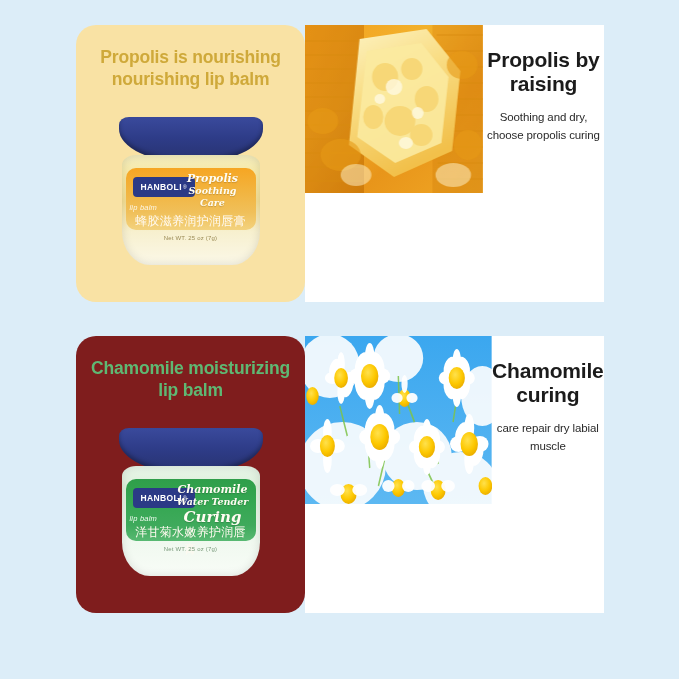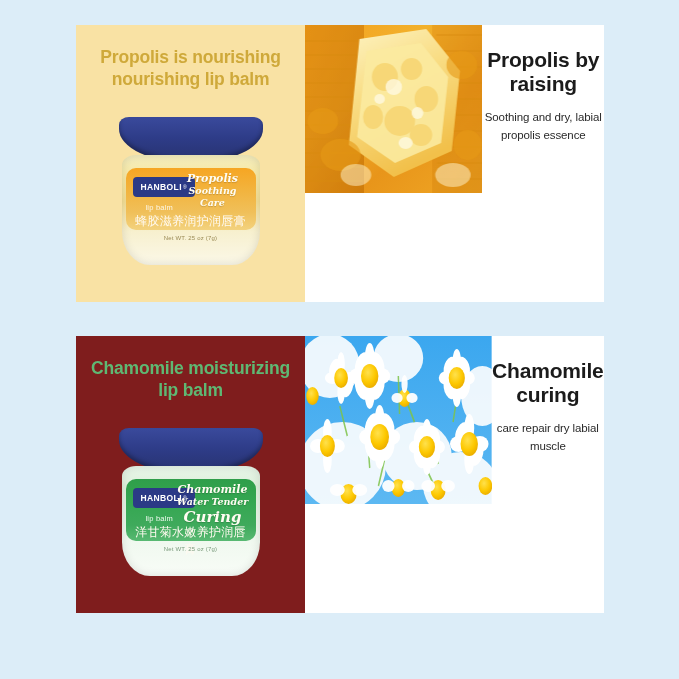--- a/index.html
+++ b/index.html
@@ -39,20 +39,21 @@
     width: 528px;
     height: 277px;
   }
 
   
   .panel {
     width: 229px;
     height: 100%;
     position: relative;
     flex: 0 0 229px;
+    border-radius: 20px;
   }
   .panel.yellow { background: #f9e2a4; }
   .panel.green  { background: #7f1d1d; }
 
   .panel-title {
     position: absolute;
     top: 21px;
     left: 0;
     right: 0;
     text-align: center;
@@ -169,25 +170,26 @@
     font-weight: bold;
     line-height: 1.22;
     text-shadow: 0 1px 1px rgba(0,0,0,.18);
   }
   .script-lines .s1 { font-size: 11px; display: block; }
   .script-lines .s2 { font-size: 9.5px; display: block; }
   .script-lines .s3 { font-size: 15px; display: block; }
 
   .sub-en {
     position: absolute;
-    left: 20px;
+    left: 4px;
     top: 35px;
     font-size: 7.5px;
     color: #fdf6e3;
     letter-spacing: .2px;
+    font-style: italic;
   }
   .label-band.green .sub-en { color: #f0fbf0; }
 
   .sub-cn {
     position: absolute;
     left: 8px;
     right: 8px;
     top: 45px;
     text-align: center;
     font-size: 12px;
@@ -328,21 +330,21 @@
           </g>
           <g fill="#fff6d0" opacity="0.5">
             <ellipse cx="250" cy="150" rx="30" ry="12"></ellipse>
             <ellipse cx="86" cy="150" rx="26" ry="11"></ellipse>
           </g>
         </svg>
       </div>
 
       <div class="caption">
         <div class="caption-title">Propolis by raising</div>
-        <div class="caption-line">Soothing and dry, labial propolis essence</div>
+        <div class="caption-line">Soothing and dry, choose propolis curing</div>
       </div>
     </div>
   </div>
 
   <div class="card" id="card-chamomile">
 
     <div class="panel green">
       <div class="panel-title">Chamomile moisturizing lip balm</div>
 
       <div class="jar-wrap">

